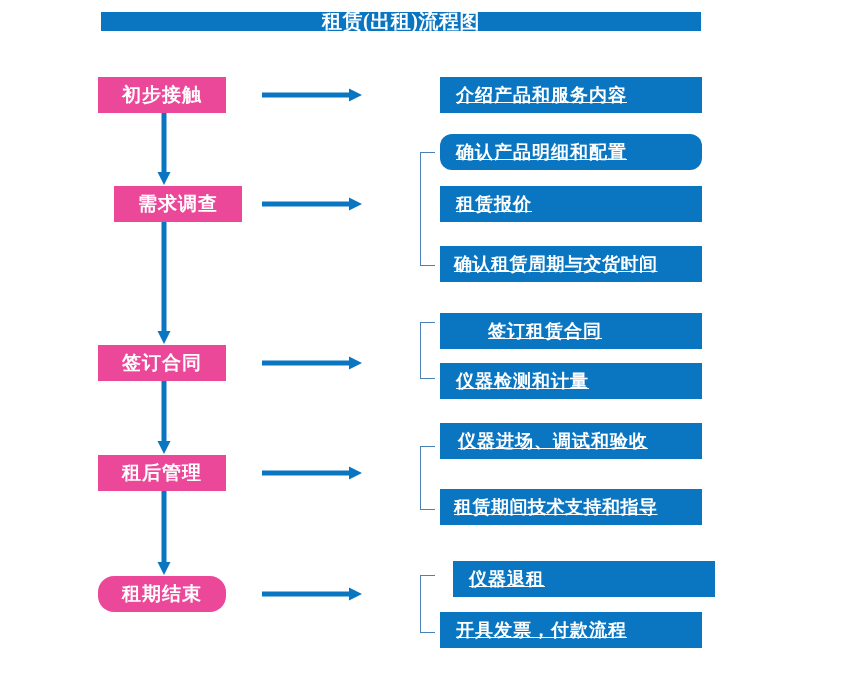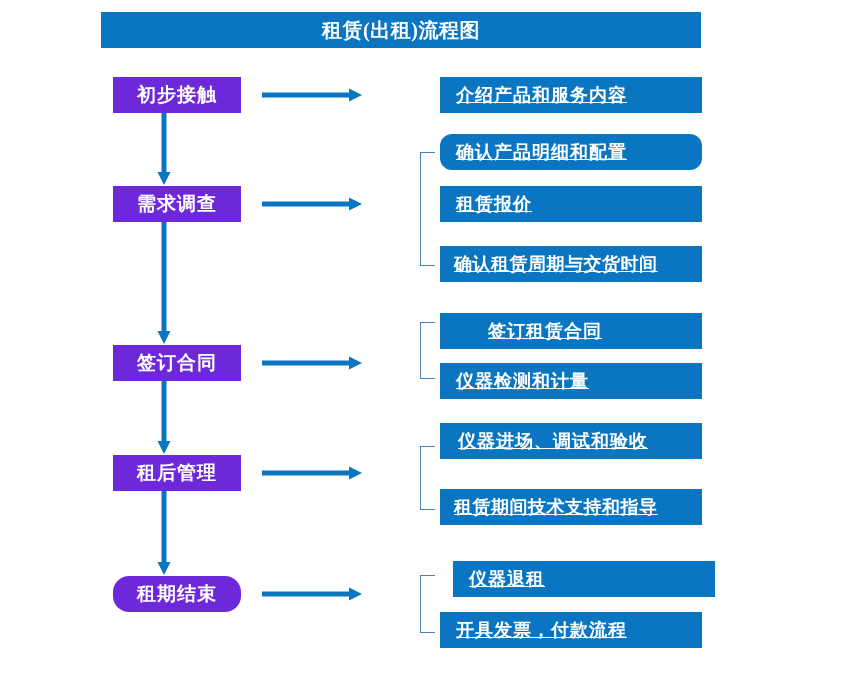--- a/index.html
+++ b/index.html
@@ -16,36 +16,36 @@
   #canvas {
     position: relative;
     width: 844px;
     height: 688px;
   }
   .title-bar {
     position: absolute;
     left: 101px;
     top: 12px;
     width: 600px;
-    height: 36px;
+    height: 19px;
     background: #0a76c2;
     color: #ffffff;
     font-size: 20px;
     font-weight: bold;
     display: flex;
     align-items: center;
     justify-content: center;
     letter-spacing: 0.5px;
   }
   .stage-box {
     position: absolute;
-    left: 113px;
+    left: 98px;
     width: 128px;
     height: 36px;
-    background: #6d28d9;
+    background: #ec4899;
     color: #ffffff;
     font-size: 19px;
     font-weight: bold;
     display: flex;
     align-items: center;
     justify-content: center;
     letter-spacing: 1px;
   }
   .detail-box {
     position: absolute;
@@ -90,21 +90,21 @@
   }
 </style>
 </head>
 <body>
 
 <div id="canvas">
 
   <div class="title-bar">租赁(出租)流程图</div>
 
   <div class="stage-box" style="top:77px;">初步接触</div>
-  <div class="stage-box" style="top:186px;">需求调查</div>
+  <div class="stage-box" style="top:186px;margin-left:16px;">需求调查</div>
   <div class="stage-box" style="top:345px;">签订合同</div>
   <div class="stage-box" style="top:455px;">租后管理</div>
   <div class="stage-box" style="top:576px;border-radius:16px;">租期结束</div>
 
   <svg class="v-arrow" style="left:156px; top:113px;  height:73px;" viewBox="0 0 16 73">
     <rect x="5.5" y="0" width="5" height="60" fill="#0a76c2"></rect>
     <polygon points="8,72 1.5,59 14.5,59" fill="#0a76c2"></polygon>
   </svg>
   <svg class="v-arrow" style="left:156px; top:222px; height:123px;" viewBox="0 0 16 123">
     <rect x="5.5" y="0" width="5" height="110" fill="#0a76c2"></rect>

